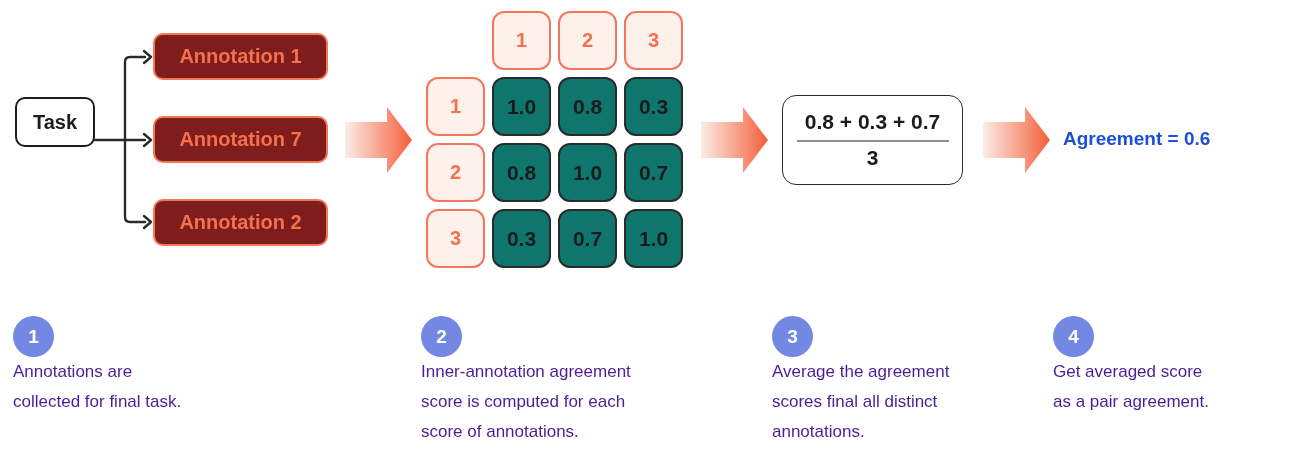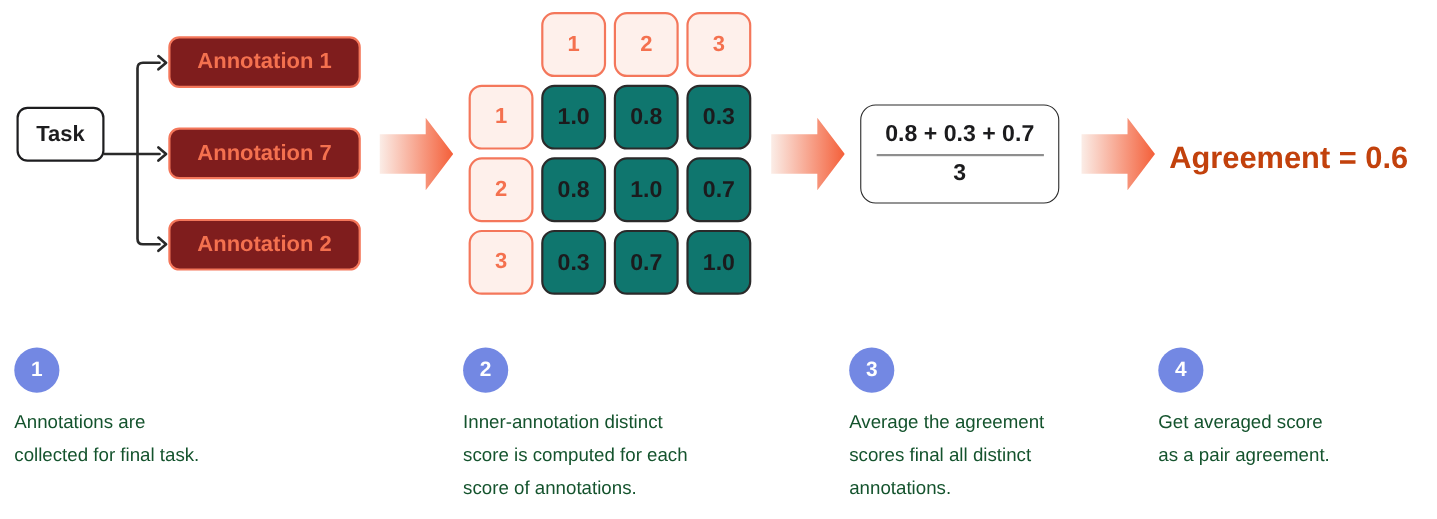--- a/index.html
+++ b/index.html
@@ -78,38 +78,37 @@
     padding: 0 8px 6px 8px;
     border-bottom: 2.5px solid #8e8e8e;
     min-width: 152px;
     text-align: center;
   }
   .formula-den { font-weight: bold; font-size: 21px; margin-top: 4px; }
   
   .result-label {
     position: absolute;
     left: 1063px; top: 128px;
-    font-weight: bold; font-size: 28px; color: #c2410c;
+    font-weight: bold; font-size: 19px; color: #1d4ed8;
     white-space: nowrap;
   }
   
   .step { position: absolute; top: 316px; }
   .step-circle {
     width: 41px; height: 41px;
     border-radius: 50%;
     background: #7388e3;
     color: #ffffff;
     display: flex; align-items: center; justify-content: center;
     font-weight: bold; font-size: 19px;
   }
   .step-text {
-    margin-top: 12px;
     font-size: 17px;
     line-height: 30px;
-    color: #14532d;
+    color: #4c1d95;
     white-space: nowrap;
   }
 </style>
 </head>
 <body>
 
 <div class="canvas">
 
   <div class="task-box">
     <span>Task</span>
@@ -198,21 +197,21 @@
     <div class="step-circle">1</div>
     <div class="step-text">
       <div>Annotations are</div>
       <div>collected for final task.</div>
     </div>
   </div>
 
   <div class="step" style="left:421px">
     <div class="step-circle">2</div>
     <div class="step-text">
-      <div>Inner-annotation distinct</div>
+      <div>Inner-annotation agreement</div>
       <div>score is computed for each</div>
       <div>score of annotations.</div>
     </div>
   </div>
 
   <div class="step" style="left:772px">
     <div class="step-circle">3</div>
     <div class="step-text">
       <div>Average the agreement</div>
       <div>scores final all distinct</div>

